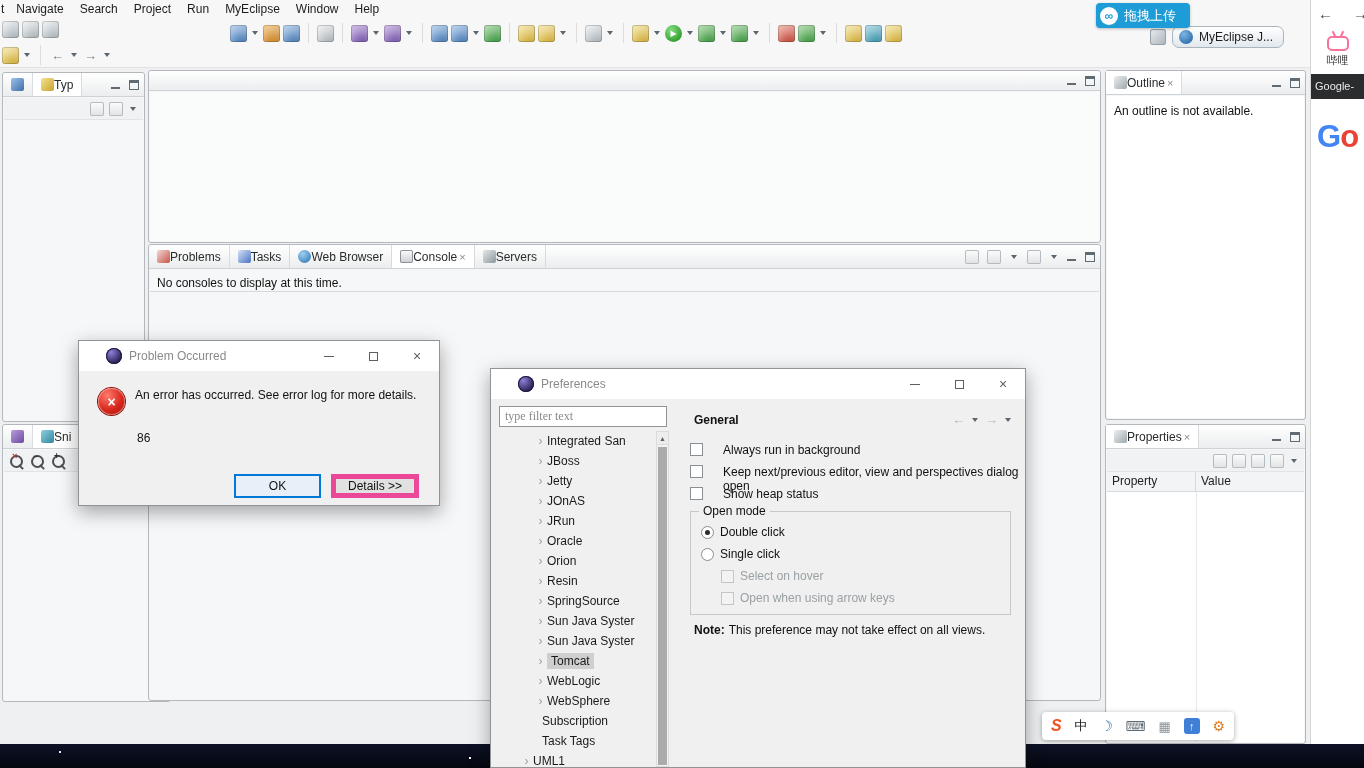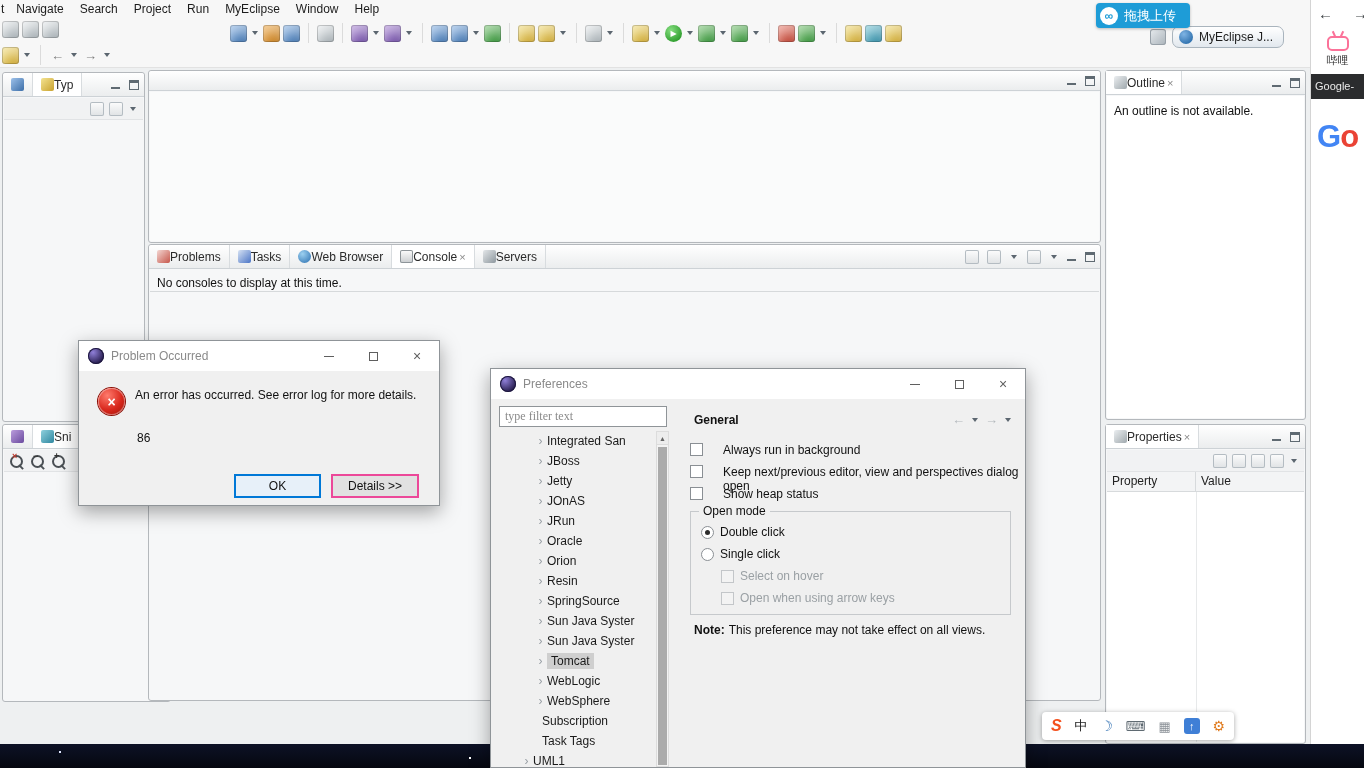--- a/index.html
+++ b/index.html
@@ -85,34 +85,34 @@
 #props-view{left:1105px;top:424px;width:201px;height:320px}
 .prop-grid{position:absolute;left:1px;right:1px;top:47px;bottom:1px;background:#fff}
 .prop-cols{display:flex;height:20px;background:#f3f4f5;border-bottom:1px solid #d7dadc}
 .prop-col{padding:2px 5px;border-right:1px solid #d7dadc;color:#222}
 .prop-col.property{width:89px}
 .prop-col.value{flex:1;border-right:none}
 .col-divider{position:absolute;left:89px;top:20px;bottom:0;width:1px;background:#e7e9ea}
 
 
 .dlg{position:absolute;background:#f0f0f0;border:1px solid #8f9498;box-shadow:0 6px 18px rgba(0,0,0,.35)}
-.dlg-title{position:relative;height:30px;background:#fff;display:flex;align-items:center;padding-left:9px}
+.dlg-title{position:relative;height:30px;background:#fff;display:flex;align-items:center;padding-left:27px}
 .dlg-title-text{color:#8a8a8a;margin-left:7px}
 .eclipse-icon{width:16px;height:16px;border-radius:50%;background:radial-gradient(circle at 32% 28%,#8f7fd8,#2c2255 70%);box-shadow:inset 0 0 0 1px #1d173d;flex:0 0 auto}
 .win-btns{position:absolute;right:0;top:0;height:30px;display:flex}
 .win-btn{width:44px;height:30px;display:flex;align-items:center;justify-content:center}
 .wg-min{width:10px;height:0;border-top:1px solid #5f5f5f}
 .wg-max{width:9px;height:9px;border:1px solid #5f5f5f}
 .wg-close{color:#5f5f5f;font-size:14px;line-height:1}
 
 #problem-dlg{left:78px;top:340px;width:362px;height:166px;z-index:60}
 .error-icon{position:absolute;left:19px;top:47px;width:27px;height:27px;border-radius:50%;background:radial-gradient(circle at 35% 28%,#ff7b6d,#d8271c 55%,#9c1208);box-shadow:0 0 0 1px #8a1007,inset 0 0 0 1px rgba(255,255,255,.35);display:flex;align-items:center;justify-content:center;color:#fff;font-size:14px;font-weight:bold}
 .problem-msg{position:absolute;left:56px;top:46px;width:292px;line-height:1.45;color:#111}
 .problem-code{position:absolute;left:58px;top:90px;color:#111}
-.btn{position:absolute;height:24px;background:#e1e1e1;border:2px solid #ec4899;font-family:inherit;font-size:12px;color:#111;display:flex;align-items:center;justify-content:center}
+.btn{position:absolute;height:24px;background:#e1e1e1;border:5px solid #ec4899;font-family:inherit;font-size:12px;color:#111;display:flex;align-items:center;justify-content:center}
 .btn.focused{border:2px solid #0078d7;background:#e7f0f9}
 #ok-btn{left:155px;top:133px;width:87px}
 #details-btn{left:252px;top:133px;width:88px}
 
 #pref-dlg{left:490px;top:368px;width:536px;height:400px;z-index:55}
 .pref-filter{position:absolute;left:8px;top:37px;width:168px;height:21px;border:1px solid #8f9498;background:#fff;font-family:Liberation Serif, serif;font-size:12px;padding:0 5px;color:#222}
 .pref-filter::placeholder{color:#8a8a8a;opacity:1}
 .pref-tree{position:absolute;left:0;top:62px;width:165px;bottom:0;overflow:hidden}
 .titem{height:20px;display:flex;align-items:center;color:#1a1a1a;white-space:nowrap;overflow:hidden}
 .titem .chev{color:#9aa0a6;width:13px;text-align:center;font-size:12px;flex:0 0 auto}

